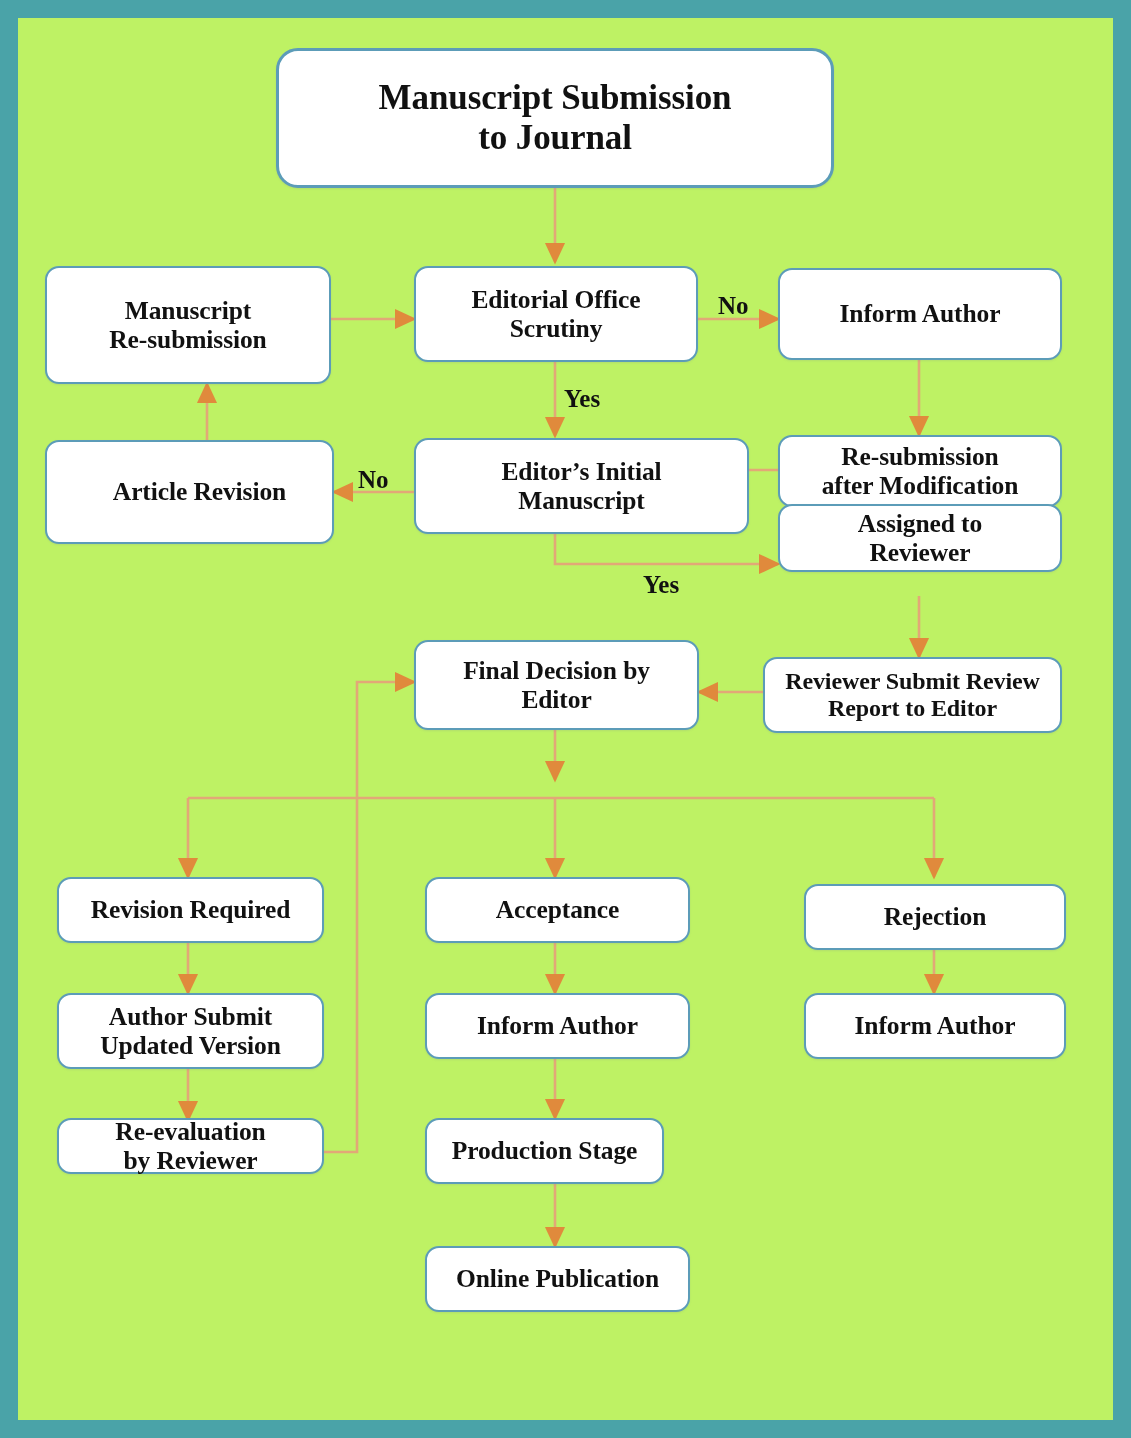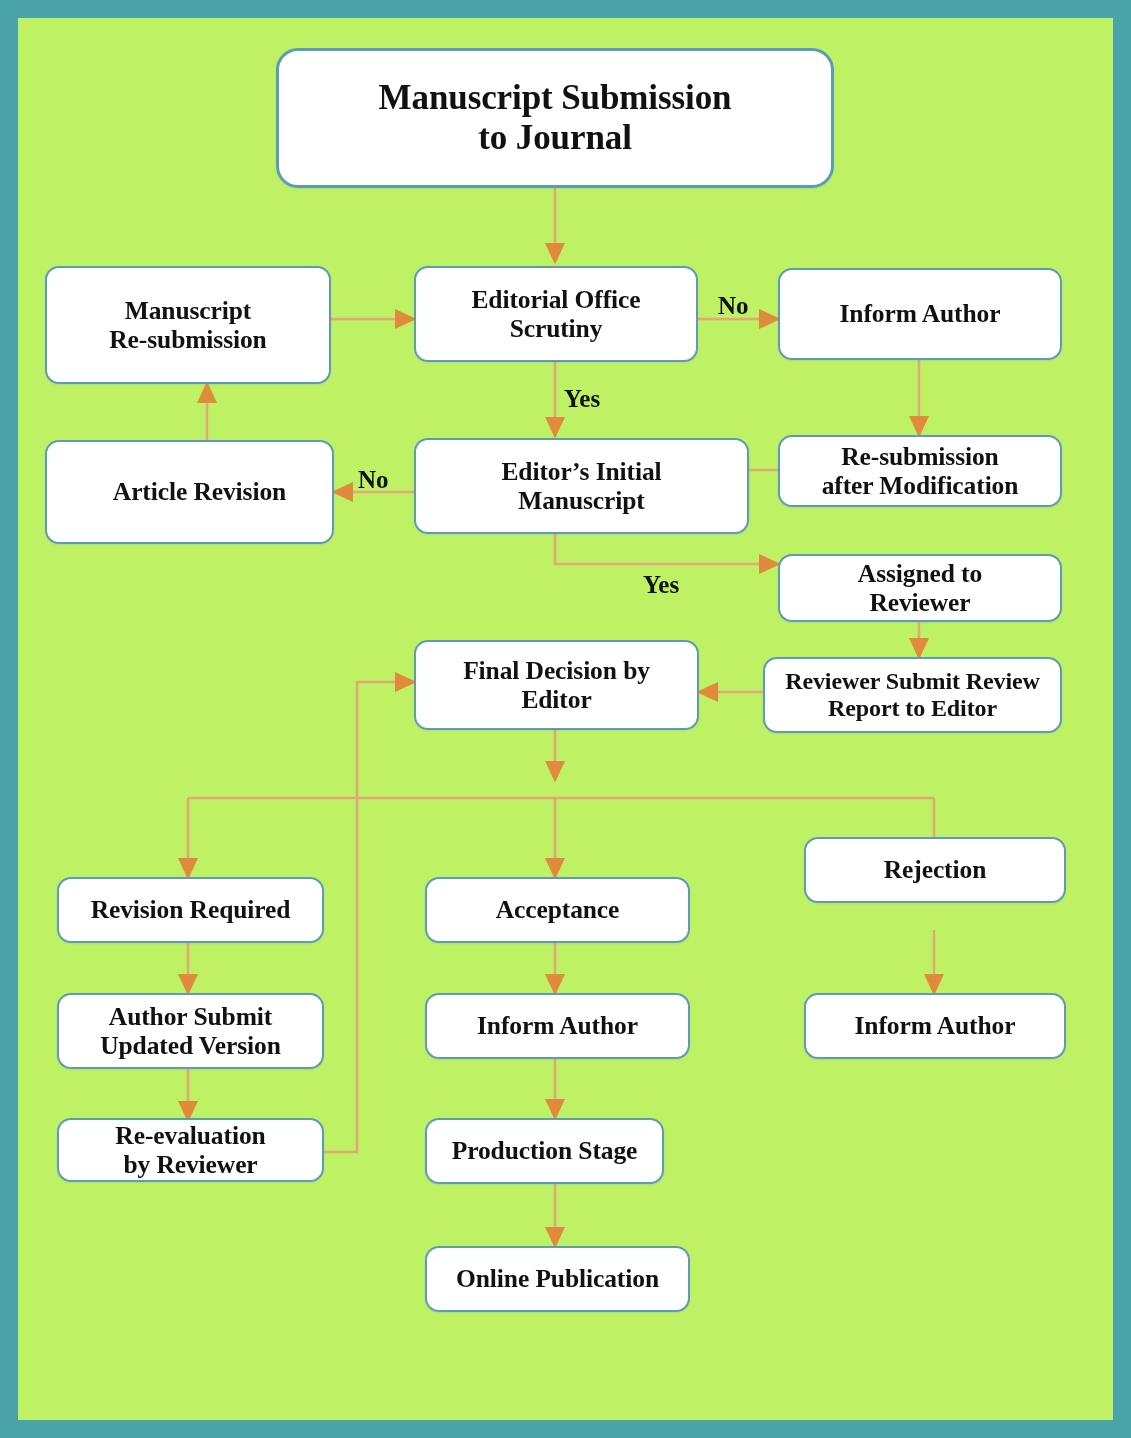--- a/index.html
+++ b/index.html
@@ -166,21 +166,21 @@
       <span>
         <span>Re-submission</span><br>
         <span>after Modification</span>
       </span>
     </div>
 
     <div class="edge-label" style="left:546px; top:367px;">Yes</div>
 
     <div class="edge-label" style="left:340px; top:448px;">No</div>
 
-    <div class="node std" style="left:760px; top:536px; width:284px; height:68px;">
+    <div class="node std" style="left:760px; top:486px; width:284px; height:68px;">
       <span>
         <span>Assigned to</span><br>
         <span>Reviewer</span>
       </span>
     </div>
 
     <div class="edge-label" style="left:625px; top:553px;">Yes</div>
 
     <div class="node std" style="left:396px; top:622px; width:285px; height:90px;">
       <span>
@@ -197,40 +197,40 @@
     </div>
 
     <div class="node std" style="left:39px; top:859px; width:267px; height:66px;">
       <span>Revision Required</span>
     </div>
 
     <div class="node std" style="left:407px; top:859px; width:265px; height:66px;">
       <span>Acceptance</span>
     </div>
 
-    <div class="node std" style="left:786px; top:819px; width:262px; height:66px;">
+    <div class="node std" style="left:786px; top:866px; width:262px; height:66px;">
       <span>Rejection</span>
     </div>
 
     <div class="node std" style="left:39px; top:975px; width:267px; height:76px;">
       <span>
         <span>Author Submit</span><br>
         <span>Updated Version</span>
       </span>
     </div>
 
     <div class="node std" style="left:407px; top:975px; width:265px; height:66px;">
       <span>Inform Author</span>
     </div>
 
     <div class="node std" style="left:786px; top:975px; width:262px; height:66px;">
       <span>Inform Author</span>
     </div>
 
-    <div class="node std" style="left:39px; top:1100px; width:267px; height:64px;">
+    <div class="node std" style="left:39px; top:1100px; width:267px; height:56px;">
       <span>
         <span>Re-evaluation</span><br>
         <span>by Reviewer</span>
       </span>
     </div>
 
     <div class="node std" style="left:407px; top:1100px; width:239px; height:66px;">
       <span>Production Stage</span>
     </div>
 

